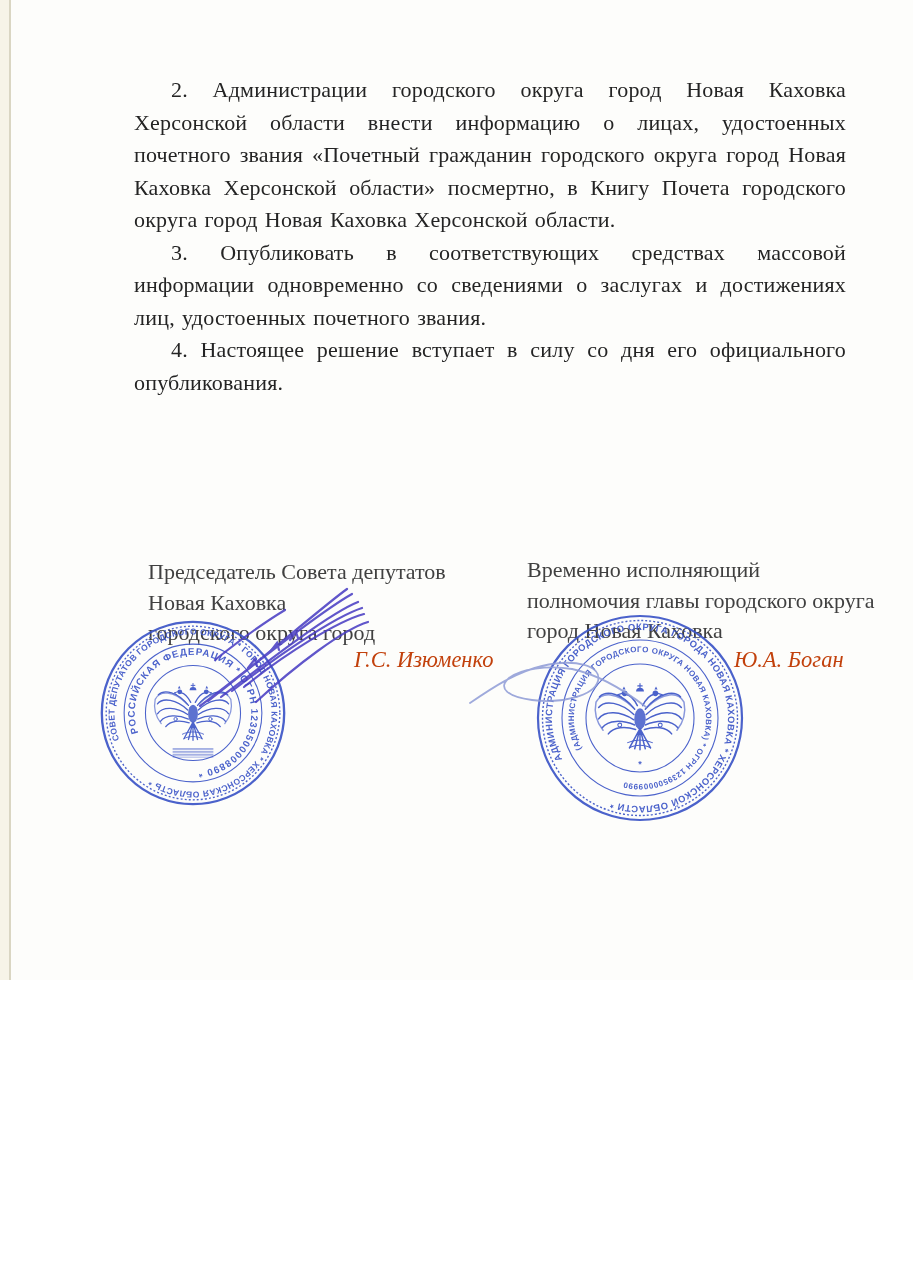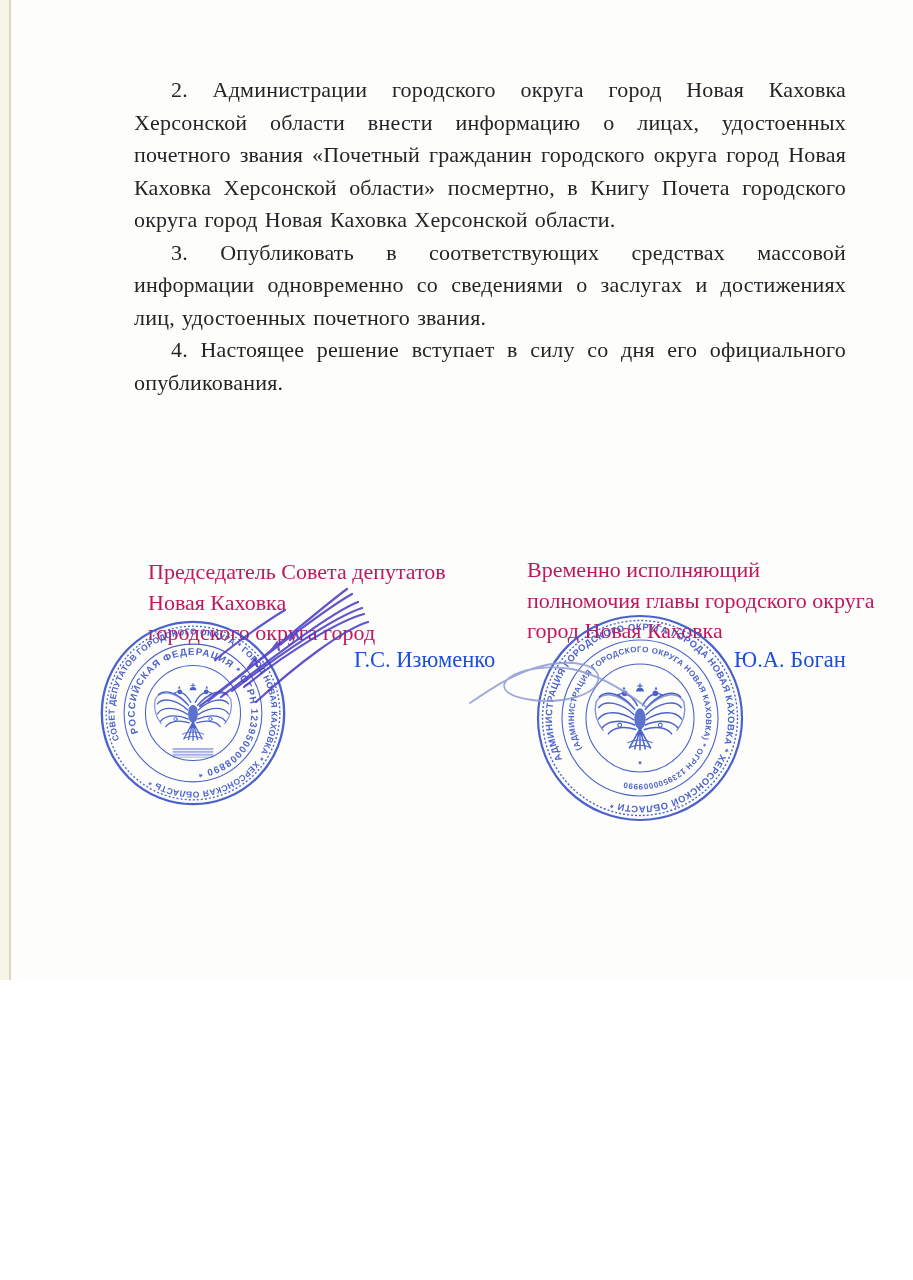--- a/index.html
+++ b/index.html
@@ -6,24 +6,24 @@
   .page{position:relative;width:913px;height:980px;background:#fdfdfb;overflow:hidden;
         font-family:"Liberation Serif", serif;}
   .edge-strip{position:absolute;left:0;top:0;width:9px;height:1280px;background:#f7f4e8;}
   .edge-line{position:absolute;left:9px;top:0;width:2px;height:1262px;background:#dad6c3;}
   .edge-line2{position:absolute;left:9px;top:1262px;width:3px;height:18px;background:#b9b49c;}
 
   .body-text{position:absolute;left:134px;top:74px;width:712px;color:#242424;
              font-size:22px;line-height:32.5px;text-align:justify;letter-spacing:.2px;word-spacing:1.5px;}
   .body-text p{margin:0;text-indent:37px;}
 
-  .sig-title{position:absolute;color:#be185d;font-size:22px;line-height:30.5px;white-space:nowrap;}
+  .sig-title{position:absolute;color:#404040;font-size:22px;line-height:30.5px;white-space:nowrap;}
   .sig-title.left{left:148px;top:557px;}
   .sig-title.right{left:527px;top:555px;}
-  .sig-name{position:absolute;color:#1d4ed8;font-size:22.5px;white-space:nowrap;}
+  .sig-name{position:absolute;color:#c2410c;font-size:22.5px;white-space:nowrap;font-style:italic;}
   .sig-name.left{left:354px;top:647px;}
   .sig-name.right{left:734px;top:647px;}
 
   .stamp{position:absolute;opacity:.92;}
   .stamp svg{display:block;filter:blur(.3px);}
   .stamp-left{left:96px;top:616px;width:194px;height:194px;}
   .stamp-right{left:533px;top:611px;width:214px;height:214px;}
   .stamp text{font-family:"Liberation Sans", sans-serif;font-weight:bold;}
 
   .pen-overlay{position:absolute;left:0;top:0;pointer-events:none;}

